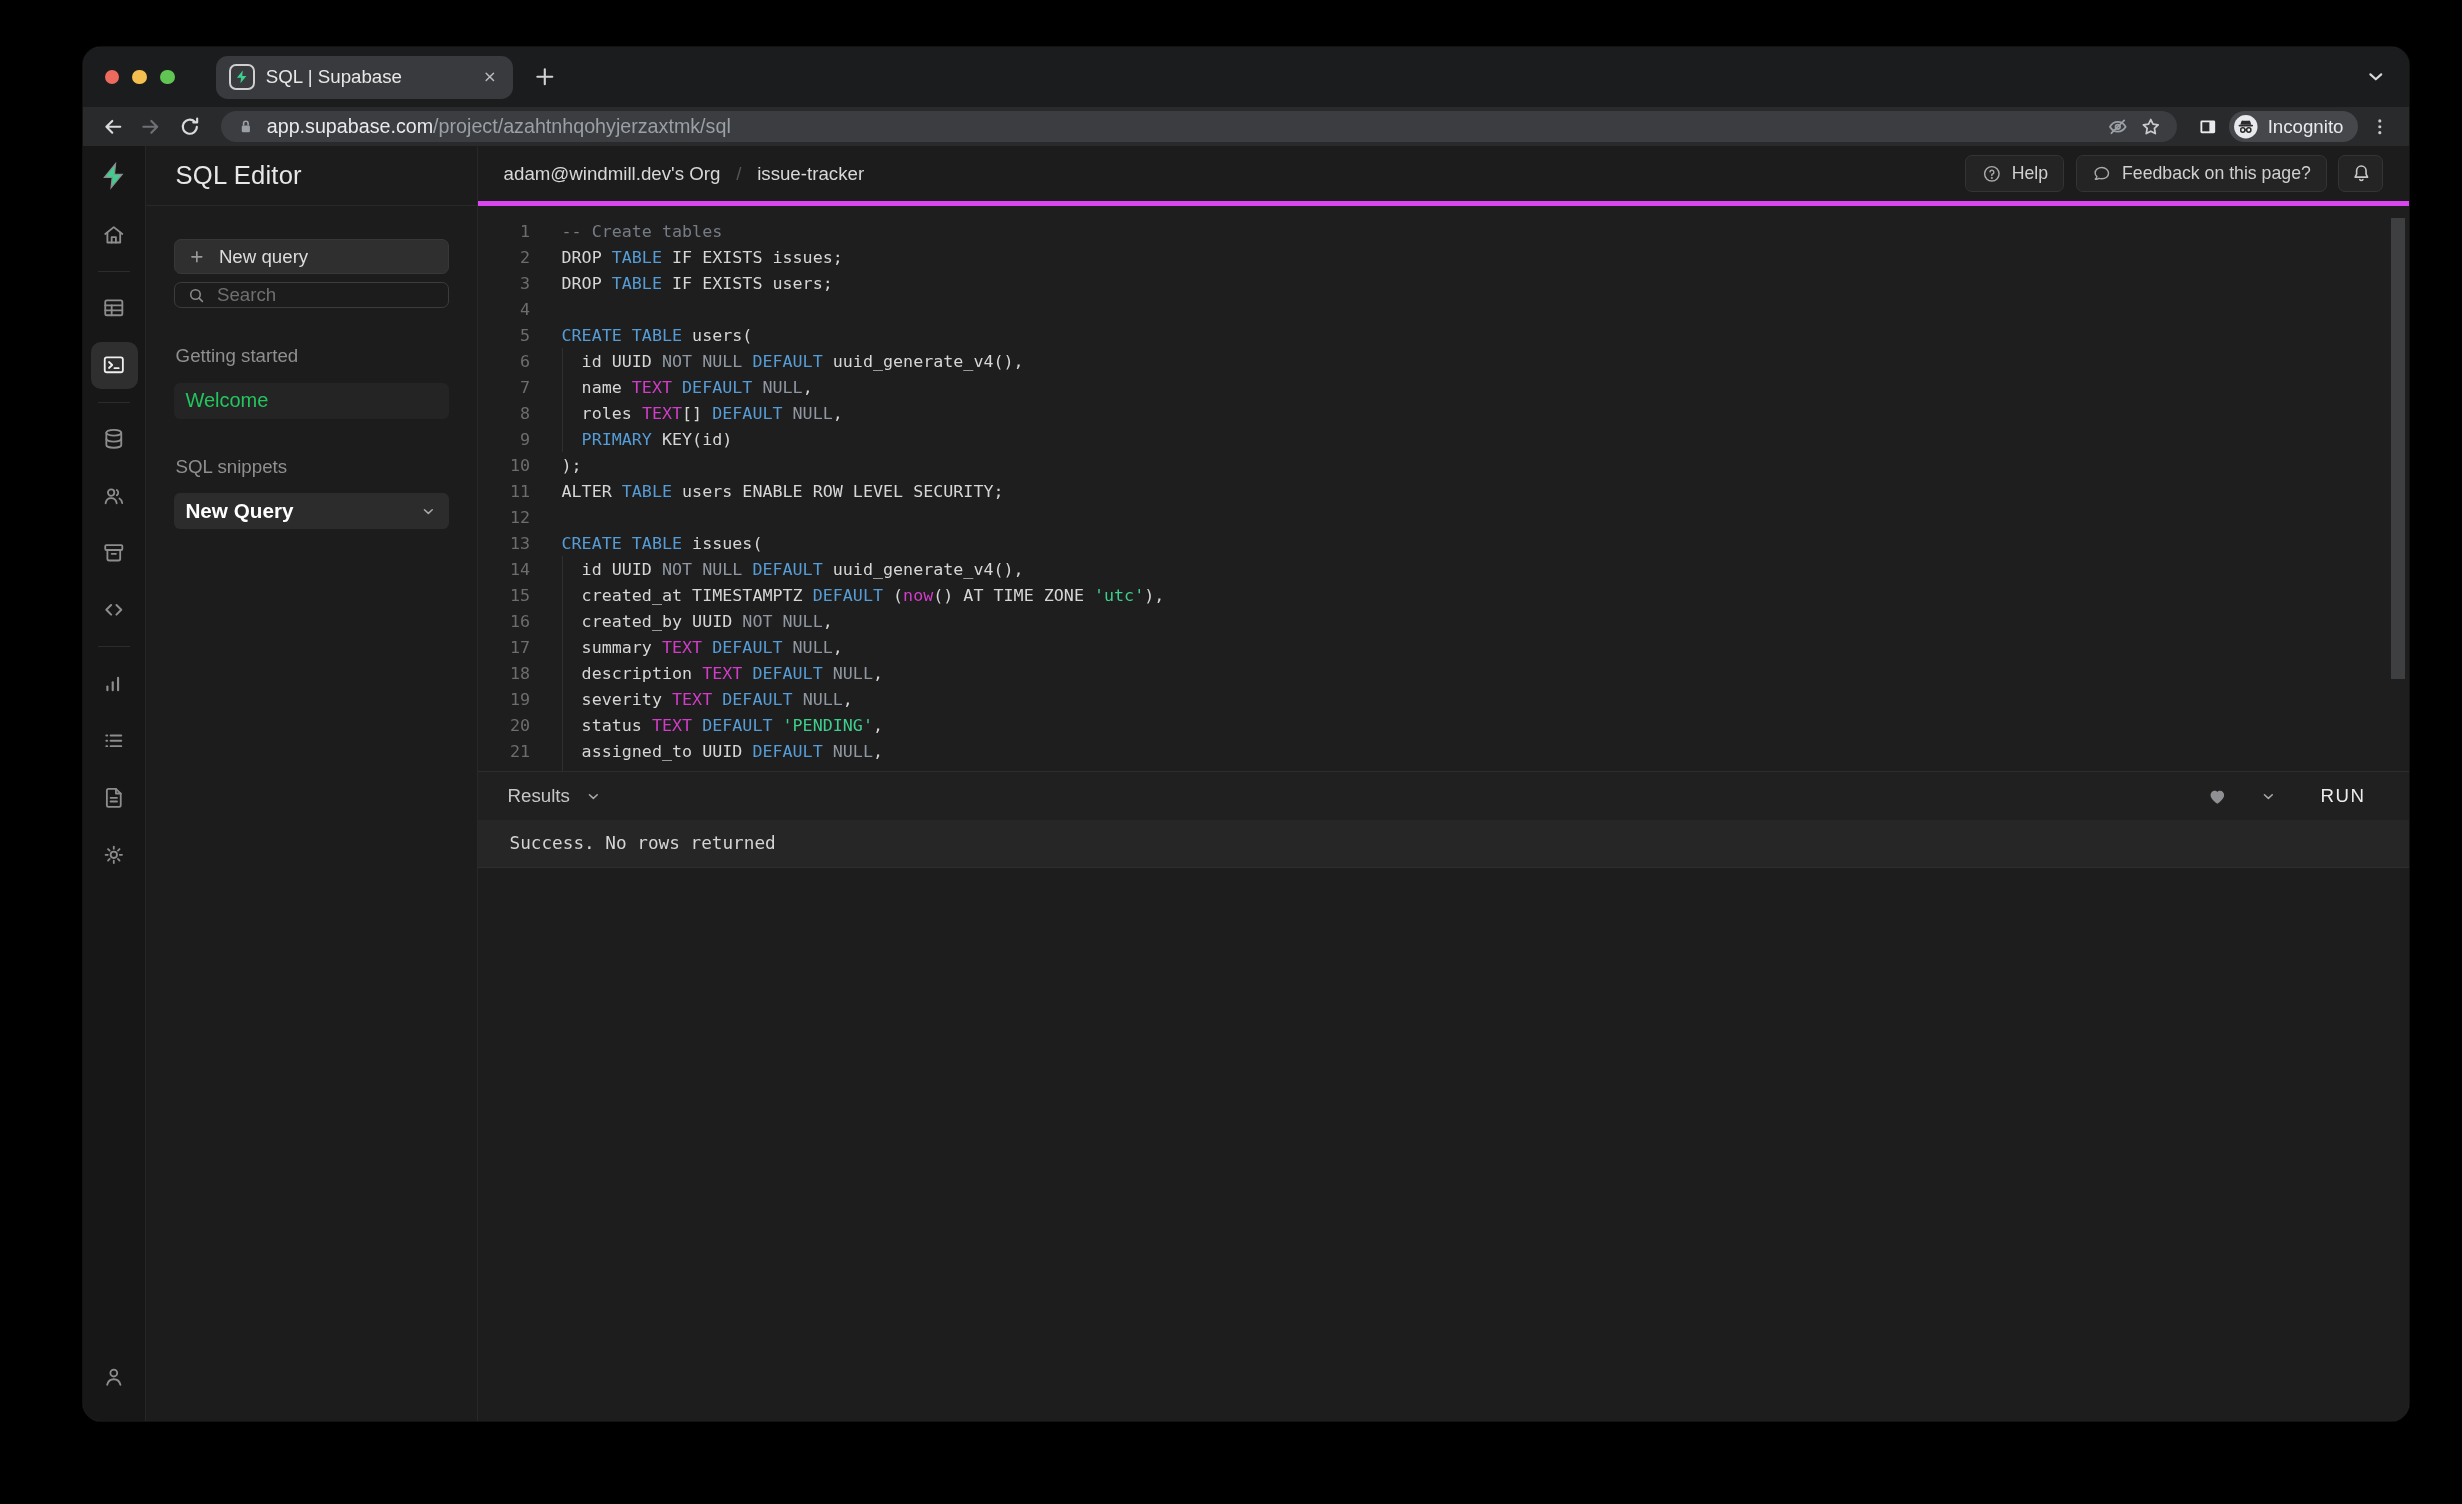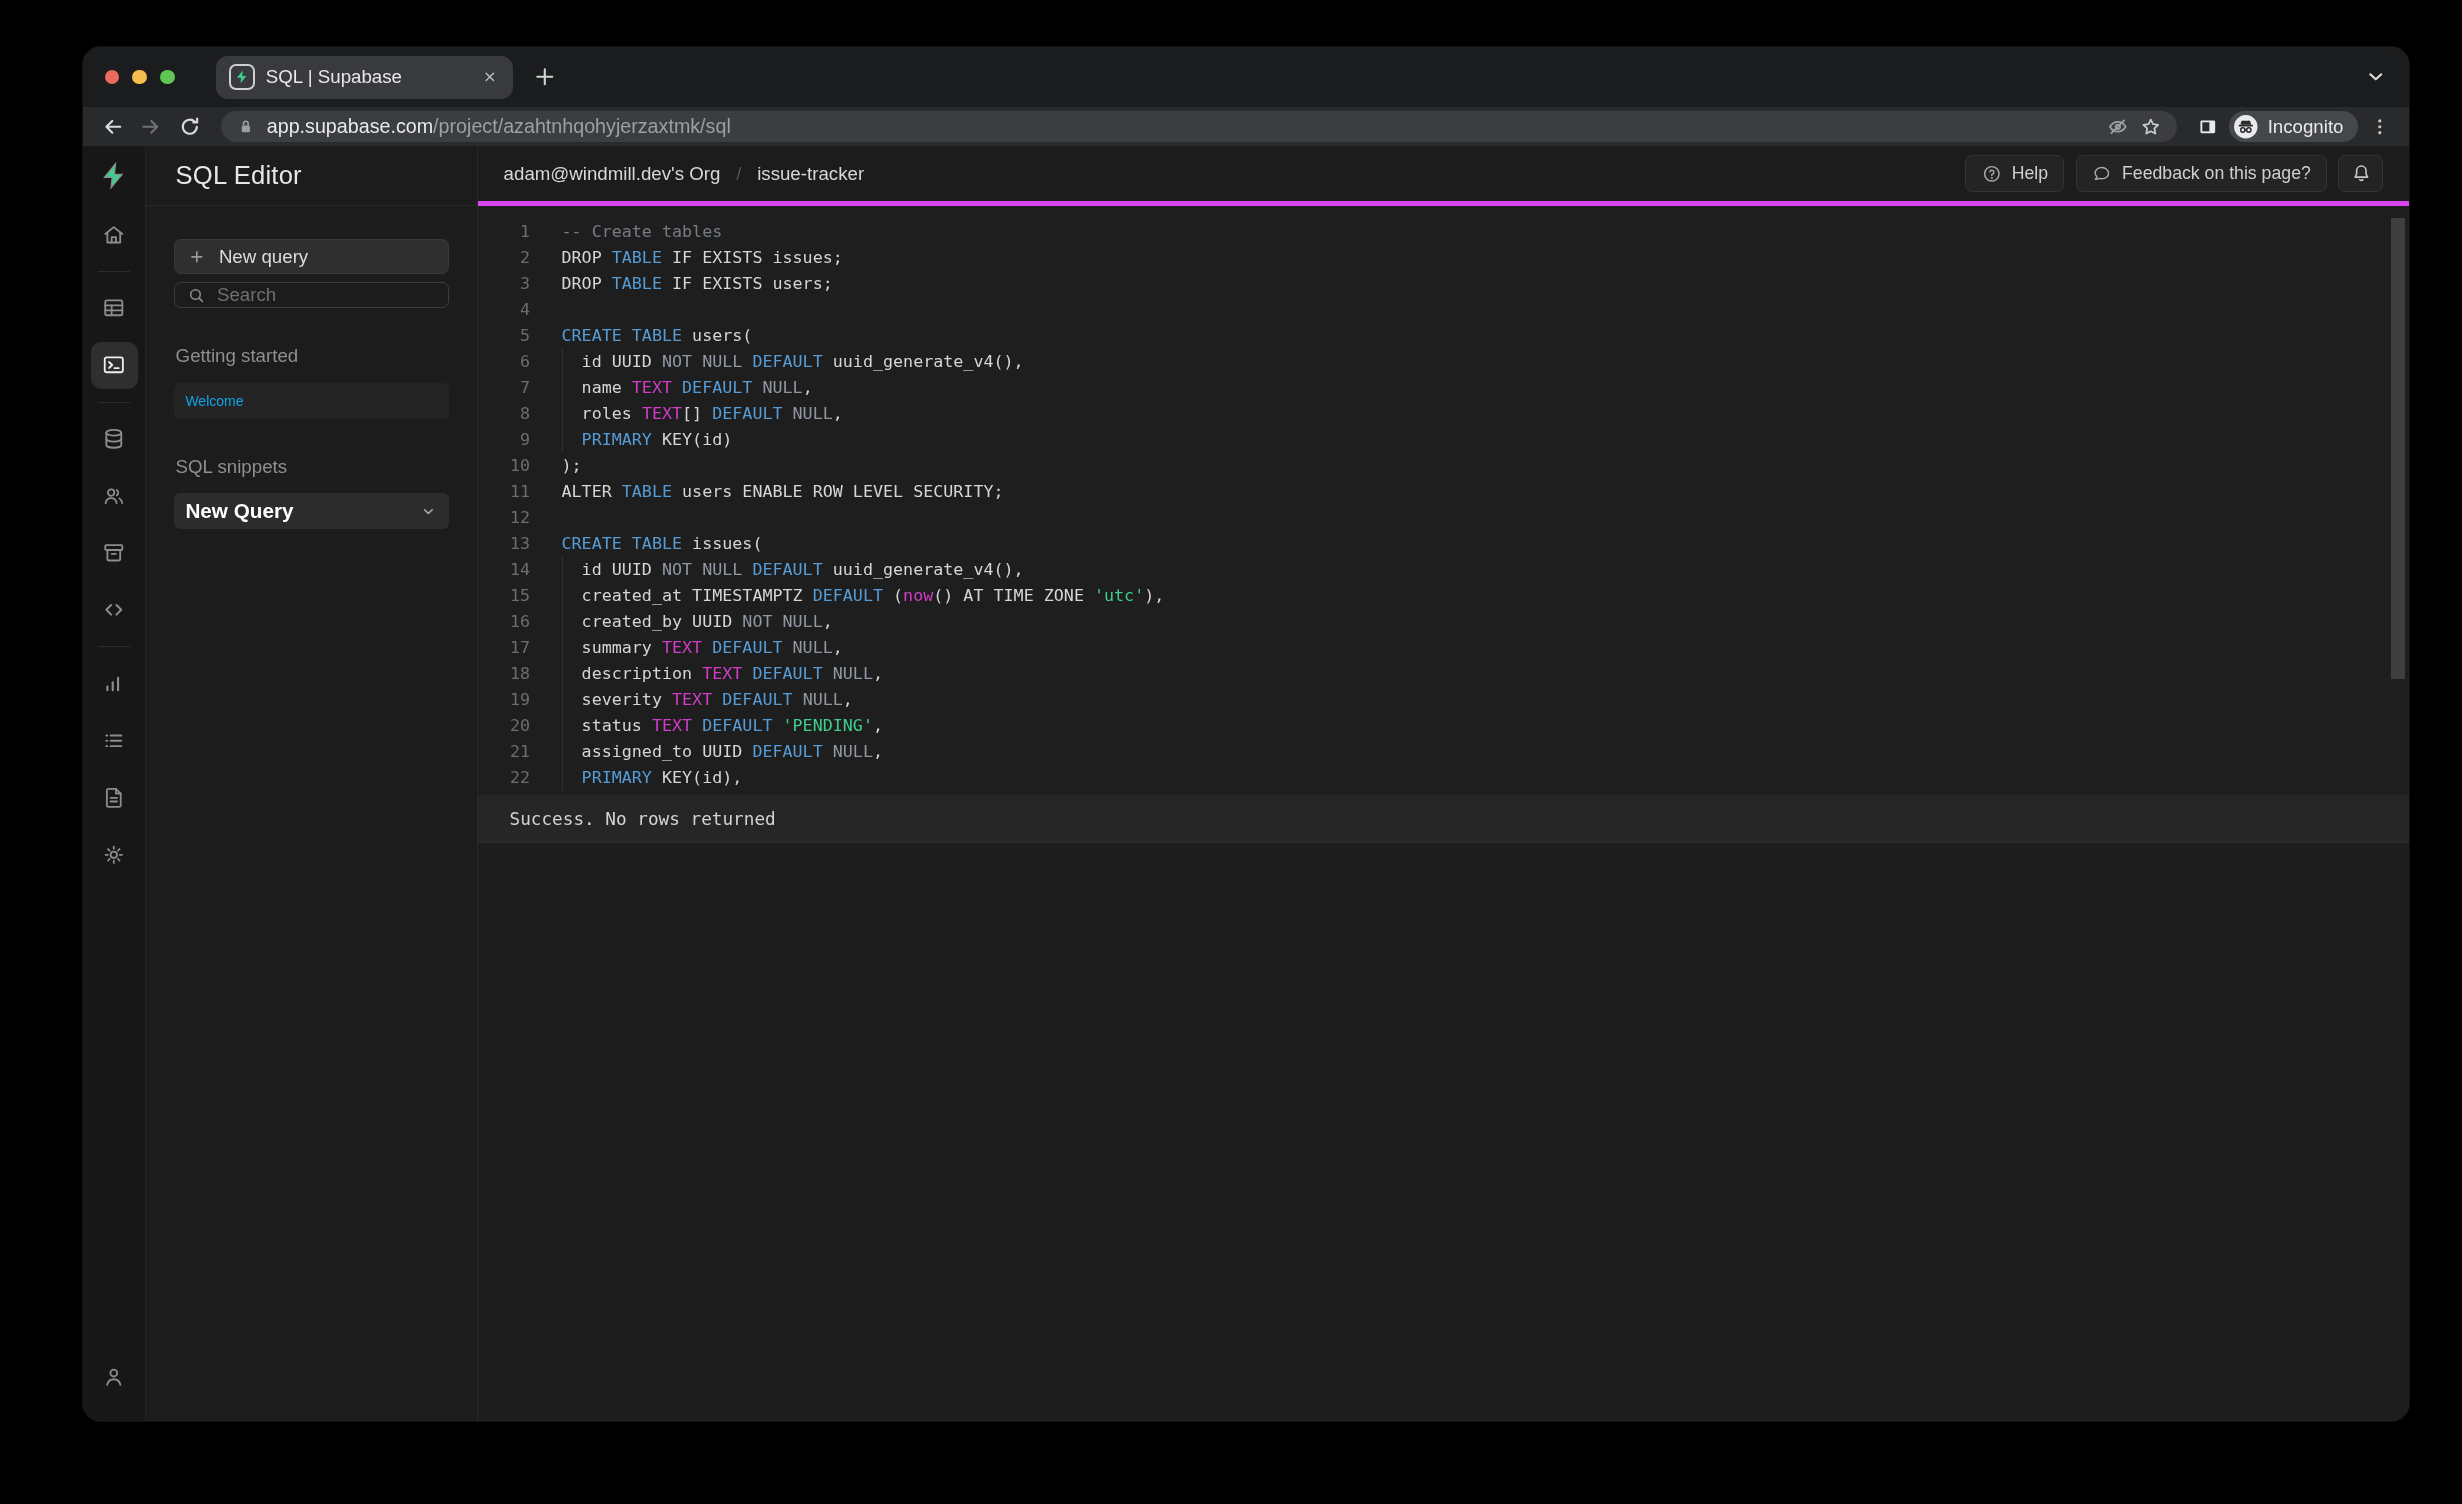--- a/index.html
+++ b/index.html
@@ -45,21 +45,21 @@
 
   .panel { width:332px; flex:none; background:#1c1c1c; border-right:1px solid #282828; display:flex; flex-direction:column; }
   .panel-head { height:60px; flex:none; border-bottom:1px solid #282828; display:flex; align-items:center; padding:0 29.6px; }
   .panel-title { font-size:25.6px; color:#e7e7e7; letter-spacing:0.2px; }
   .panel-body { padding:33px 27.6px 0 27.6px; }
   .newquery-btn { width:100%; height:35px; background:#2f2f30; border:1px solid #383838; border-radius:6.9px; display:flex; align-items:center; gap:11.8px; padding:0 12.8px; color:#dcdcdc; font-size:18.7px; cursor:pointer; }
   .search-box { margin-top:7.9px; width:100%; height:26px; border:1px solid #3c3c3c; border-radius:6.9px; display:flex; align-items:center; gap:9.9px; padding:0 11.8px; background:transparent; }
   .search-box input { flex:1; background:transparent; border:none; outline:none; color:#cfcfcf; font-size:18.7px; font-family:"Liberation Sans", sans-serif; }
   .search-box input::placeholder { color:#6f6f6f; }
   .section-label { margin:37px 2px 0 2px; color:#8f8f8f; font-size:18.7px; }
-  .side-item { margin-top:15.8px; height:36px; border-radius:5.9px; display:flex; align-items:center; padding:0 11.8px; font-size:14px; color:#0ea5e9; background:rgba(255,255,255,0.035); cursor:pointer; }
+  .side-item { margin-top:15.8px; height:36px; border-radius:5.9px; display:flex; align-items:center; padding:0 11.8px; font-size:20px; color:#22c55e; background:rgba(255,255,255,0.035); cursor:pointer; }
   .side-item.selected { background:#2c2c2c; color:#ffffff; font-weight:bold; font-size:20.7px; justify-content:space-between; }
 
   .main { flex:1; display:flex; flex-direction:column; min-width:0; background:#1e1e1e; }
   .main-head { height:60px; flex:none; background:#1c1c1c; border-bottom:5px solid #d946ef; display:flex; align-items:center; padding:0 25.6px; }
   .crumbs { display:flex; align-items:center; gap:15.8px; font-size:18.7px; color:#d8d8d8; }
   .crumbs .sep { color:#555; }
   .head-spacer { flex:1; }
   .head-btn { height:37px; background:#242425; border:1px solid #343434; border-radius:6.9px; display:flex; align-items:center; gap:8.9px; padding:0 14.8px; color:#d0d0d0; font-size:17.7px; cursor:pointer; margin-left:11.8px;text-align:center; }
   .head-btn.square { width:45px; justify-content:center; padding:0; }
 
@@ -411,20 +411,44 @@
             <div class="code-line"><span class="ln">17</span><span class="guide" style="left: calc(0ch + 84px);"></span><span class="code-text"><span>  summary </span><span class="tok-t">TEXT</span><span> </span><span class="tok-k">DEFAULT</span><span> </span><span class="tok-d">NULL</span><span>,</span></span></div>
             <div class="code-line"><span class="ln">18</span><span class="guide" style="left: calc(0ch + 84px);"></span><span class="code-text"><span>  description </span><span class="tok-t">TEXT</span><span> </span><span class="tok-k">DEFAULT</span><span> </span><span class="tok-d">NULL</span><span>,</span></span></div>
             <div class="code-line"><span class="ln">19</span><span class="guide" style="left: calc(0ch + 84px);"></span><span class="code-text"><span>  severity </span><span class="tok-t">TEXT</span><span> </span><span class="tok-k">DEFAULT</span><span> </span><span class="tok-d">NULL</span><span>,</span></span></div>
             <div class="code-line"><span class="ln">20</span><span class="guide" style="left: calc(0ch + 84px);"></span><span class="code-text"><span>  status </span><span class="tok-t">TEXT</span><span> </span><span class="tok-k">DEFAULT</span><span> </span><span class="tok-s">'PENDING'</span><span>,</span></span></div>
             <div class="code-line"><span class="ln">21</span><span class="guide" style="left: calc(0ch + 84px);"></span><span class="code-text"><span>  assigned_to UUID </span><span class="tok-k">DEFAULT</span><span> </span><span class="tok-d">NULL</span><span>,</span></span></div>
             <div class="code-line"><span class="ln">22</span><span class="guide" style="left: calc(0ch + 84px);"></span><span class="code-text"><span>  </span><span class="tok-k">PRIMARY</span><span> KEY(id),</span></span></div>
           </div>
         <div class="vscroll"></div>
       </div>
 
+      <div class="results-bar">
+        <div class="results-left">
+          <span>Results</span>
+          <span>
+              <svg width="18.7" height="18.7" viewBox="0 0 24 24" fill="none" stroke="#a8a8a8" stroke-width="2" stroke-linecap="round" stroke-linejoin="round">
+                <path d="M7 10l5 4.6L17 10"></path>
+              </svg>
+            </span>
+        </div>
+        <div class="results-spacer"></div>
+        <div class="results-right">
+          <span class="icon-btn">
+              <svg width="22.7" height="22.7" viewBox="0 0 24 24">
+                <path d="M12 20s-7.2-4.5-7.2-9.3C4.8 8 6.8 6 9.3 6c1.2 0 2.2.5 2.7 1.3C12.5 6.5 13.5 6 14.7 6c2.5 0 4.5 2 4.5 4.7C19.2 15.5 12 20 12 20z" fill="#8e9094"></path>
+              </svg>
+            </span>
+          <span class="icon-btn">
+              <svg width="18.7" height="18.7" viewBox="0 0 24 24" fill="none" stroke="#a8a8a8" stroke-width="2" stroke-linecap="round" stroke-linejoin="round">
+                <path d="M7 10l5 4.6L17 10"></path>
+              </svg>
+            </span>
+          <button class="run-btn">RUN</button>
+        </div>
+      </div>
       <div class="msg-row">
         <span>Success. No rows returned</span>
       </div>
       <div class="below-fill"></div>
     </div>
   </div>
 </div>
 
 
 </body></html>

